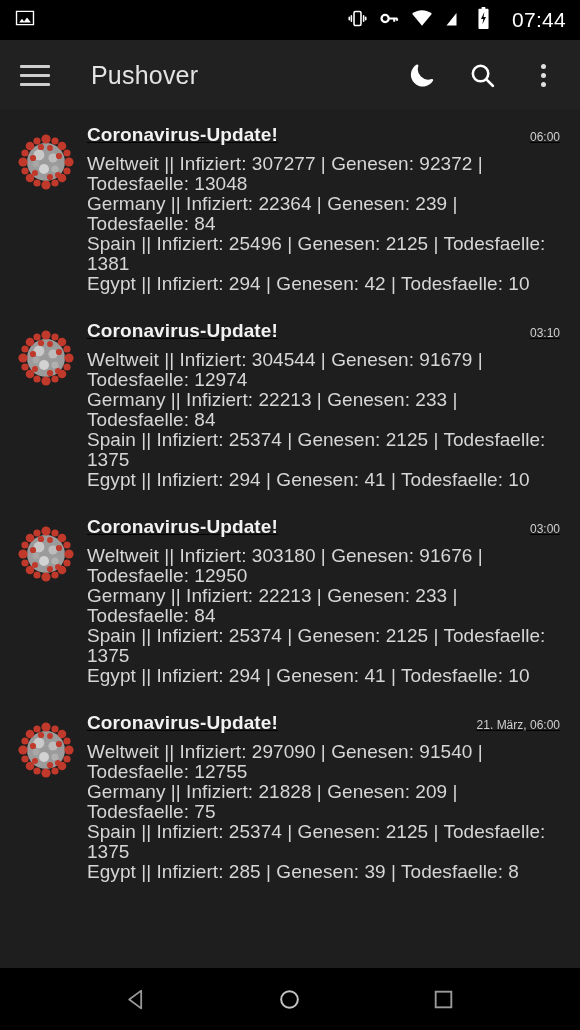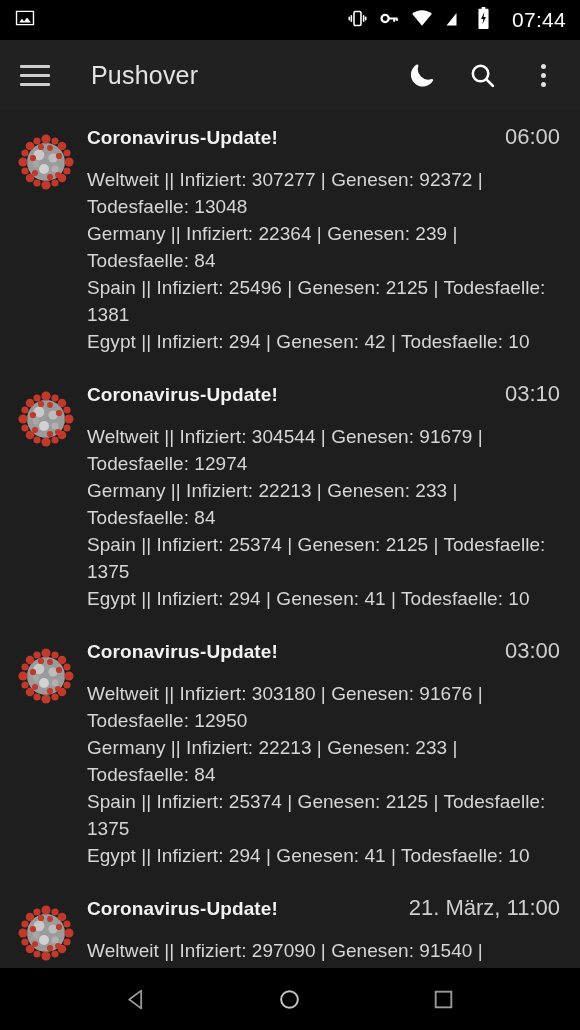--- a/index.html
+++ b/index.html
@@ -78,33 +78,33 @@
     align-items:flex-start;
   }
   .msg-icon {
     flex:0 0 64px;
     width:64px; height:64px;
     margin-top:6px;
     position:relative;
   }
   .msg-body { flex:1 1 auto; min-width:0; padding-left:9px; }
   .msg-head {
-    display:flex; align-items:baseline; gap:2px;
+    display:flex; align-items:baseline; gap:2px;text-decoration:underline;
   }
   .msg-title {
     font-size:19px; font-weight:bold; color:#f2f2f2;
     letter-spacing:.1px; white-space:nowrap;
   }
   .msg-time {
-    margin-left:auto; font-size:22px; color:#cfcfcf;
+    margin-left:auto; font-size:12px; color:#cfcfcf;
     white-space:nowrap; flex:0 0 auto;
   }
   .msg-text {
-    margin-top:16px;
-    font-size:19px; line-height:27px; color:#d6d6d6;
+    margin-top:8px;
+    font-size:19px; line-height:20px; color:#d6d6d6;
     white-space:pre-wrap; word-break:break-word;
     letter-spacing:.05px;
   }
 
   
   .navbar {
     height:62px; flex:0 0 62px;
     background:#000;
     display:flex; align-items:center; justify-content:space-around;
     padding:0 60px;
@@ -380,21 +380,21 @@
               <circle cx="21" cy="43" r="3"></circle>
                 <circle cx="44" cy="45" r="3"></circle>
               <circle cx="36" cy="18" r="2.9"></circle>
             </g>
           </g>
         </svg>
       </div>
       <div class="msg-body">
         <div class="msg-head">
           <div class="msg-title">Coronavirus-Update!</div>
-          <div class="msg-time">21. März, 11:00</div>
+          <div class="msg-time">21. März, 06:00</div>
         </div>
         <div class="msg-text">Weltweit || Infiziert: 297090 | Genesen: 91540 | Todesfaelle: 12755
 Germany || Infiziert: 21828 | Genesen: 209 | Todesfaelle: 75
 Spain || Infiziert: 25374 | Genesen: 2125 | Todesfaelle: 1375
 Egypt || Infiziert: 285 | Genesen: 39 | Todesfaelle: 8</div>
       </div>
     </div>
 
   </div>
 

